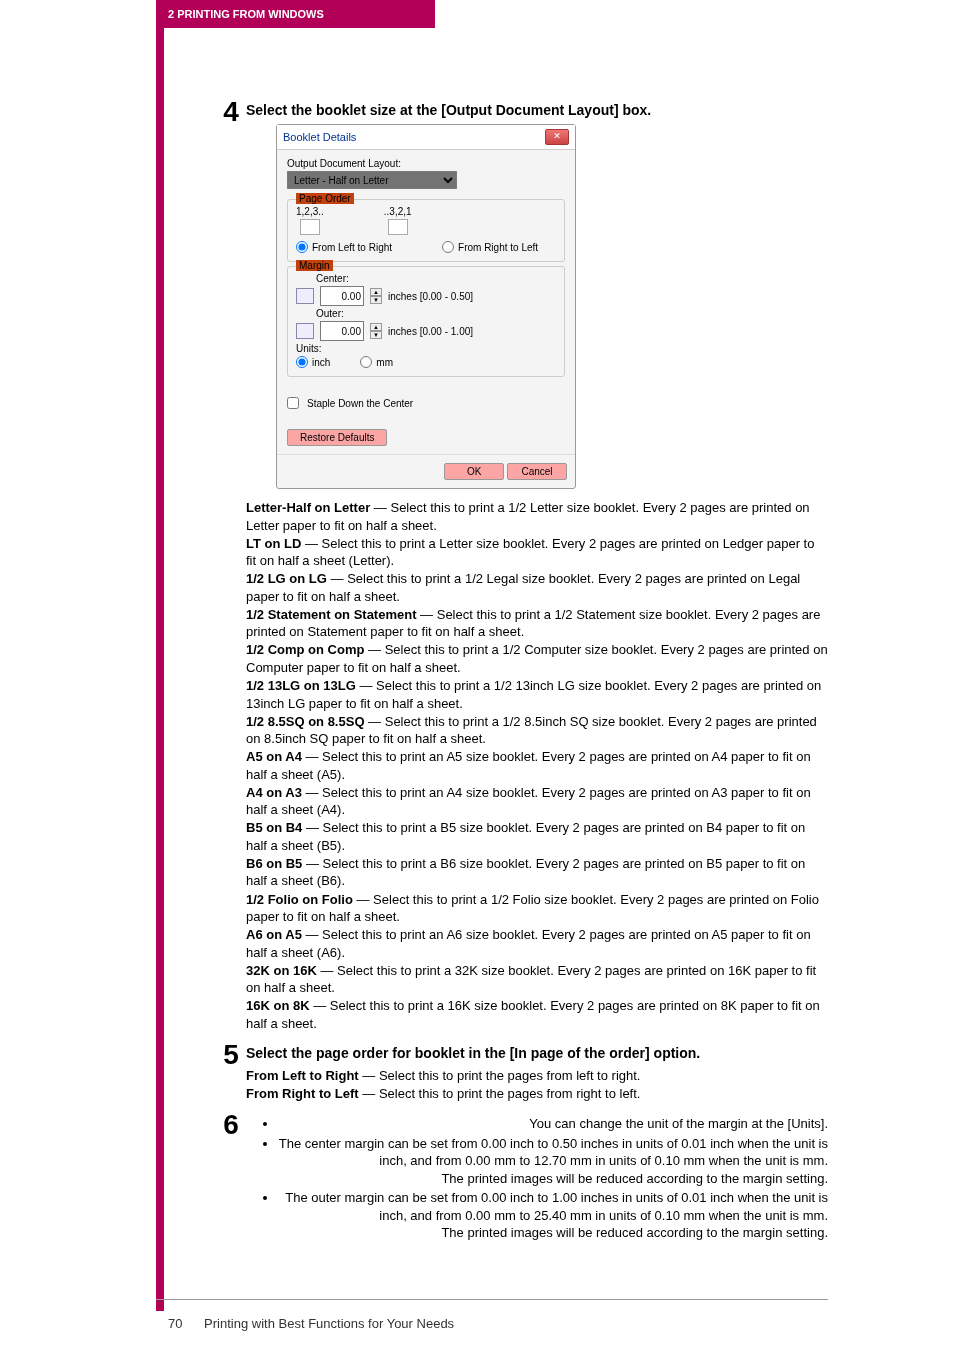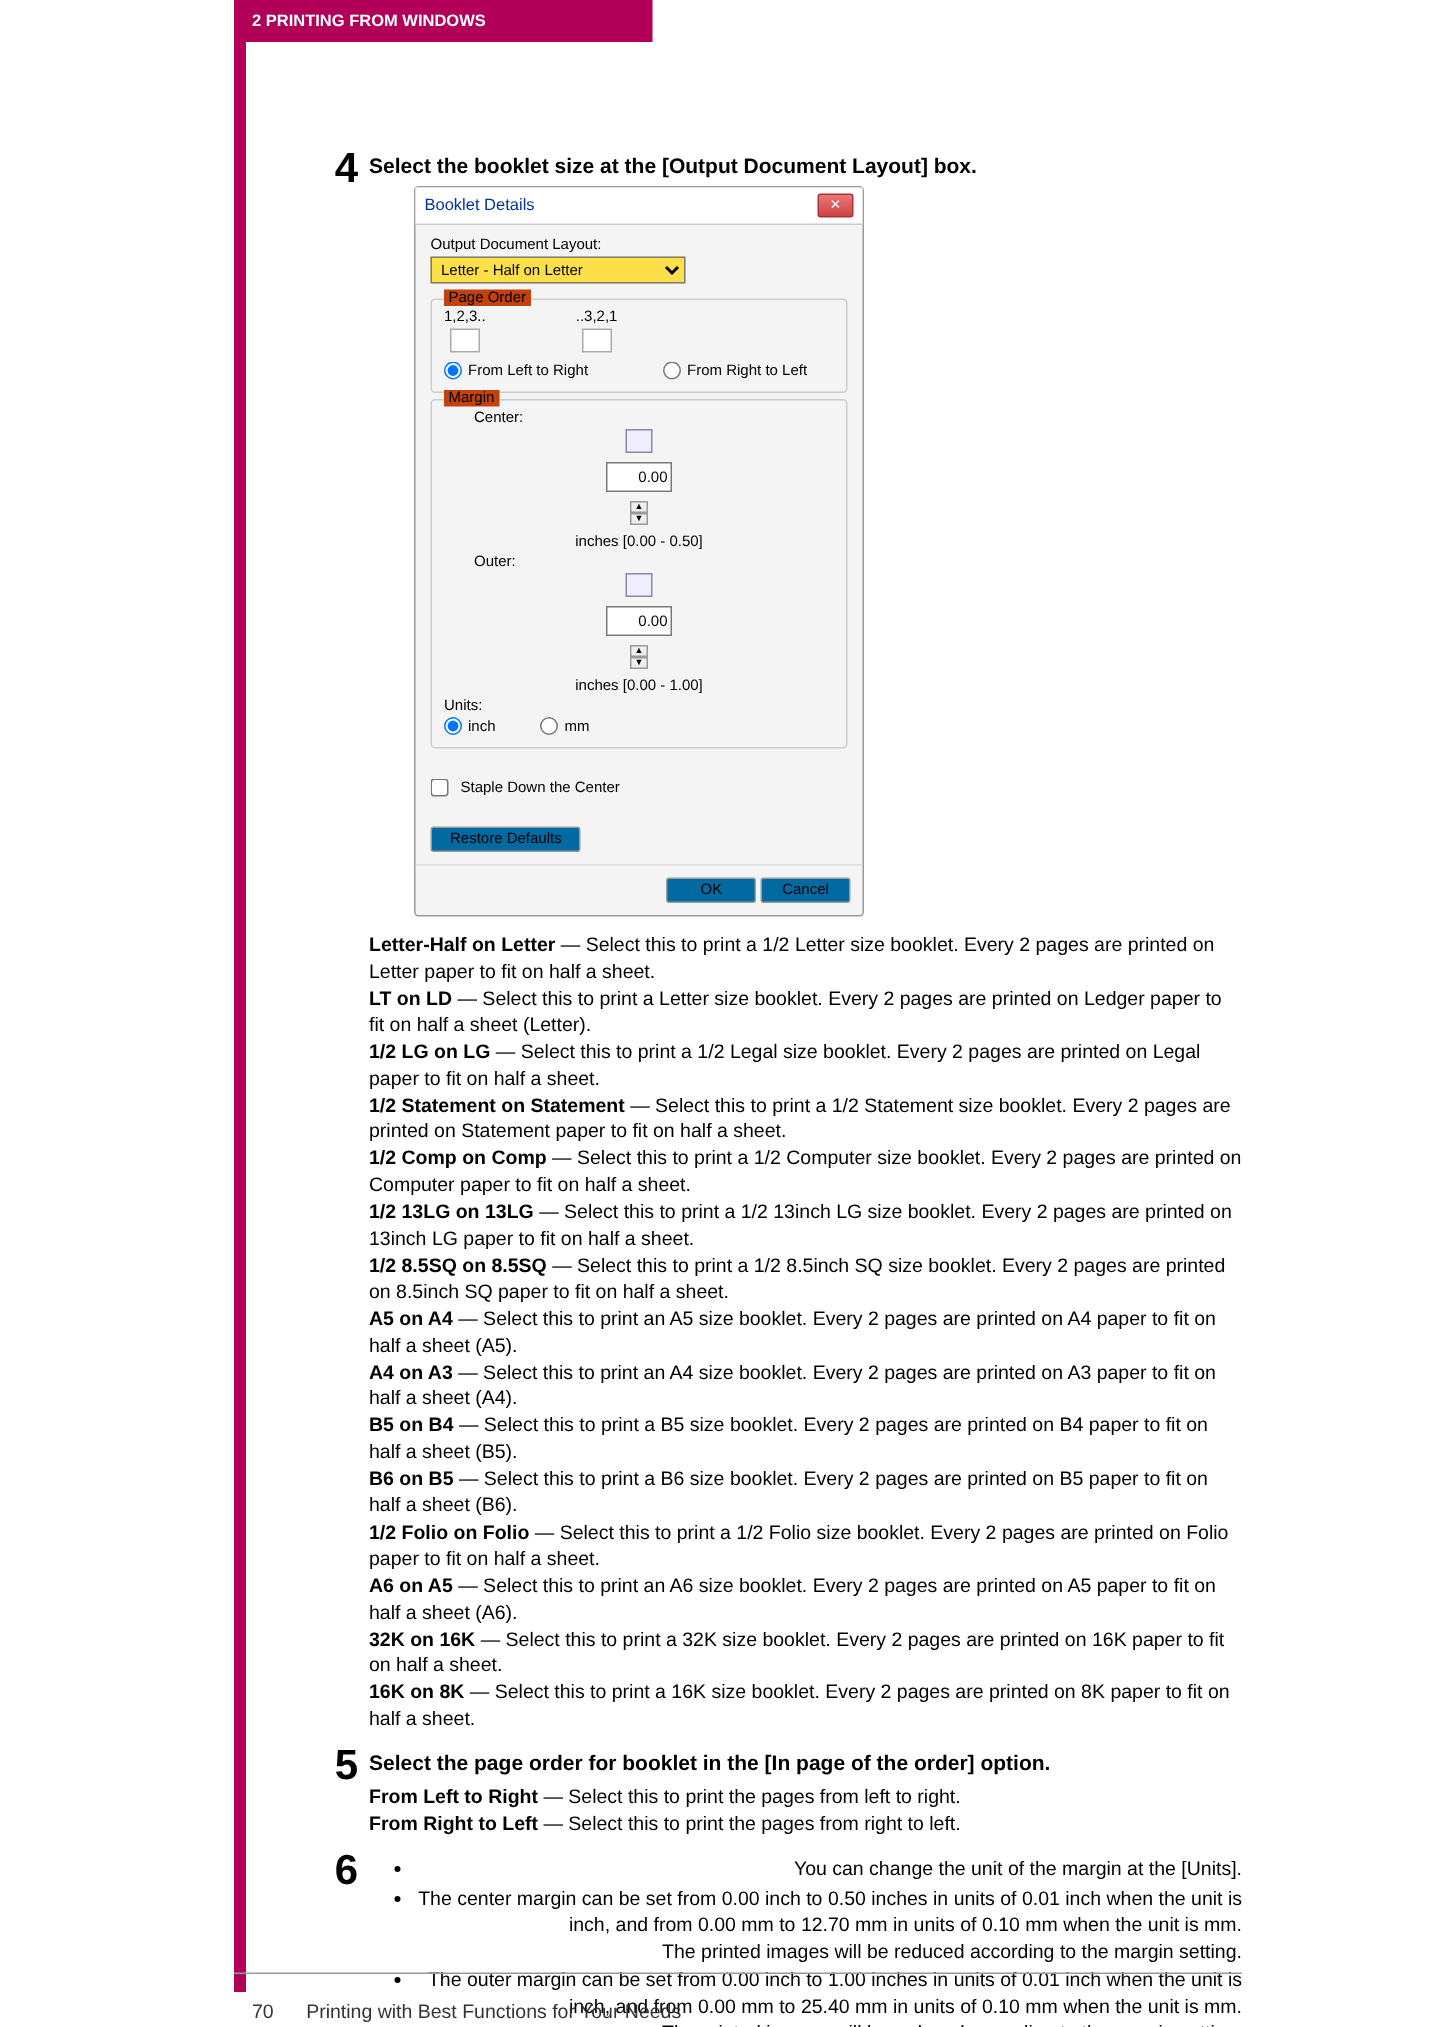--- a/index.html
+++ b/index.html
@@ -94,21 +94,21 @@
   padding: 8px 10px;
 }
 .dlg-label {
   margin-bottom: 2px;
 }
 .dlg-select {
   width: 170px;
   height: 18px;
   font-size: 10px;
   border: 1px solid #7a7a7a;
-  background: #fde047;
+  background: #737373;
   padding: 0 2px;
   margin-bottom: 6px;
 }
 .fieldset {
   border: 1px solid #ccc;
   border-radius: 3px;
   padding: 6px 8px 8px 8px;
   margin: 4px 0;
   position: relative;
 }
@@ -174,30 +174,29 @@
   border: 1px solid #999;
   background: #eee;
   width: 10px;
   text-align: center;
 }
 .margin-row {
   display: flex;
   align-items: center;
   gap: 6px;
   margin: 2px 0;
-  flex-direction: column;
 }
 .margin-icon {
   width: 16px;
   height: 14px;
   border: 1px solid #88a;
   background: #eef;
 }
 .dlg-btn {
-  background: #0369a1;
+  background: #fca5a5;
   border: 1px solid #999;
   border-radius: 2px;
   padding: 2px 12px;
   font-size: 10px;
 }
 .dlg-footer {
   text-align: right;
   padding: 8px;
   border-top: 1px solid #ddd;
 }

